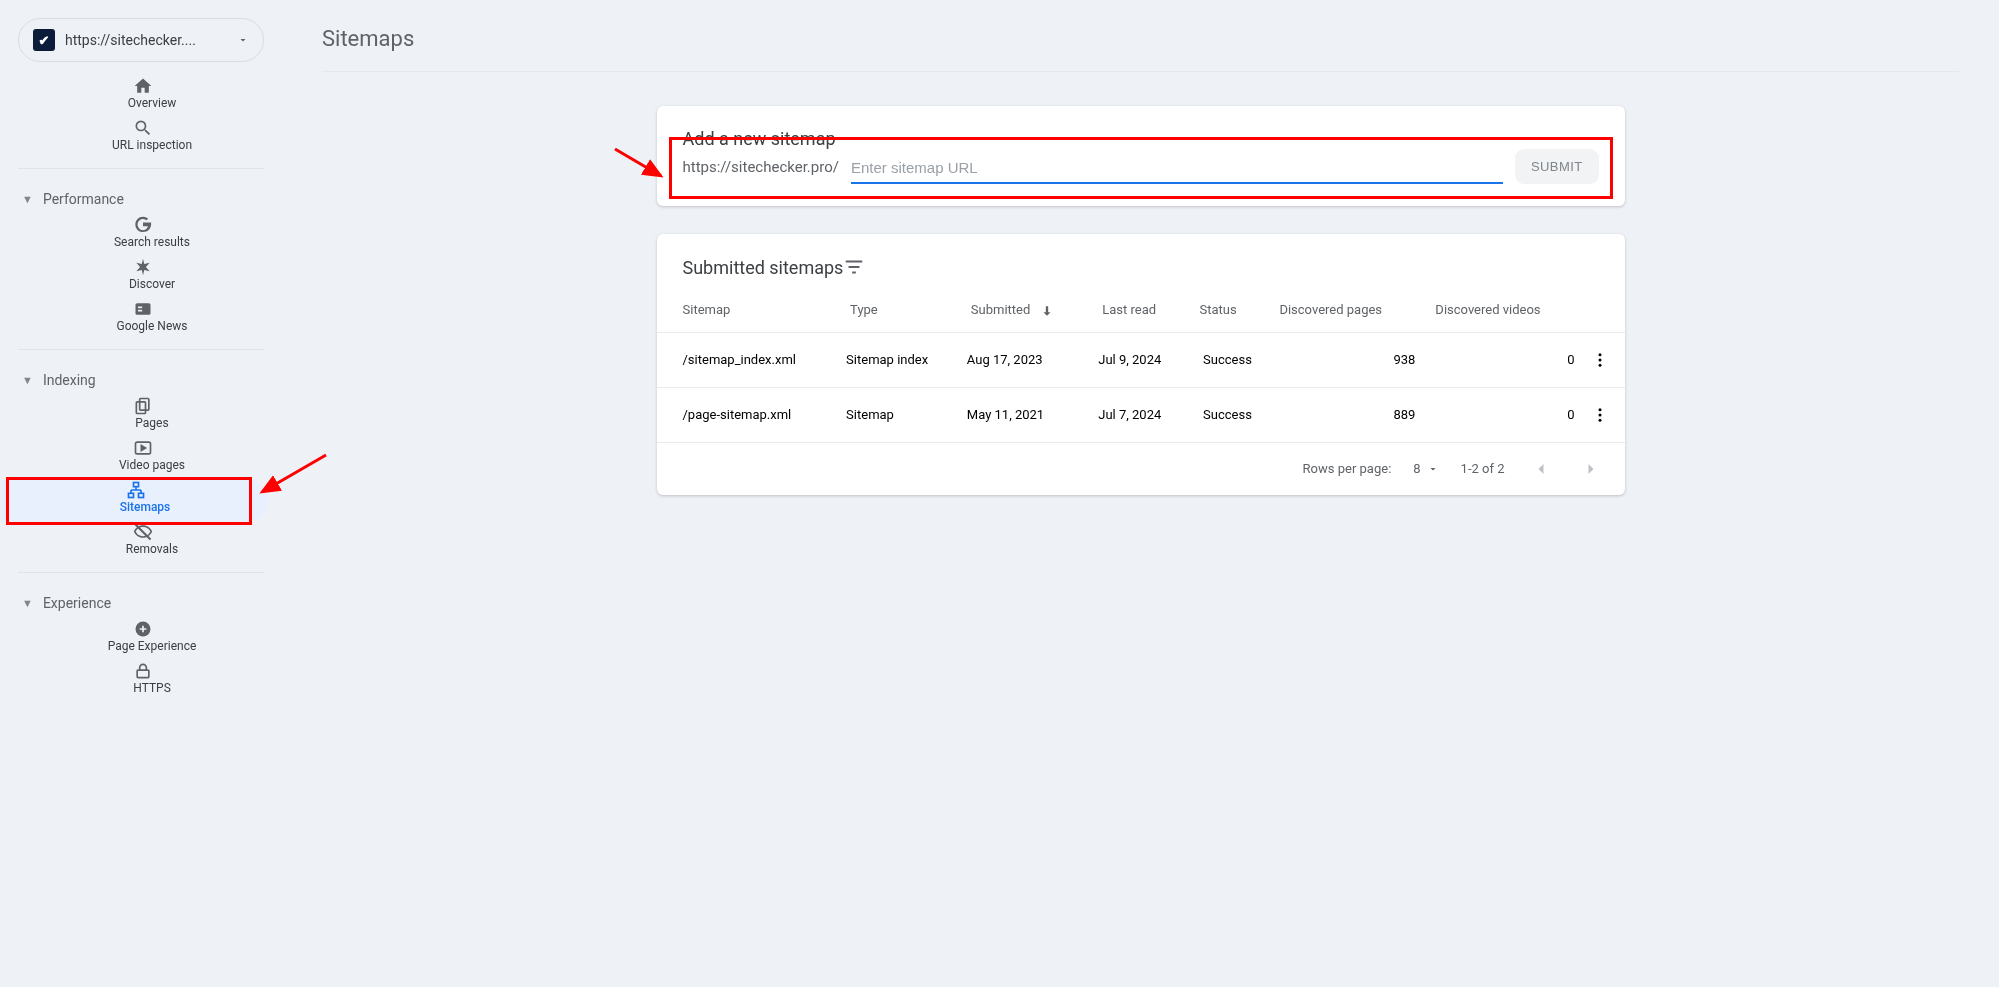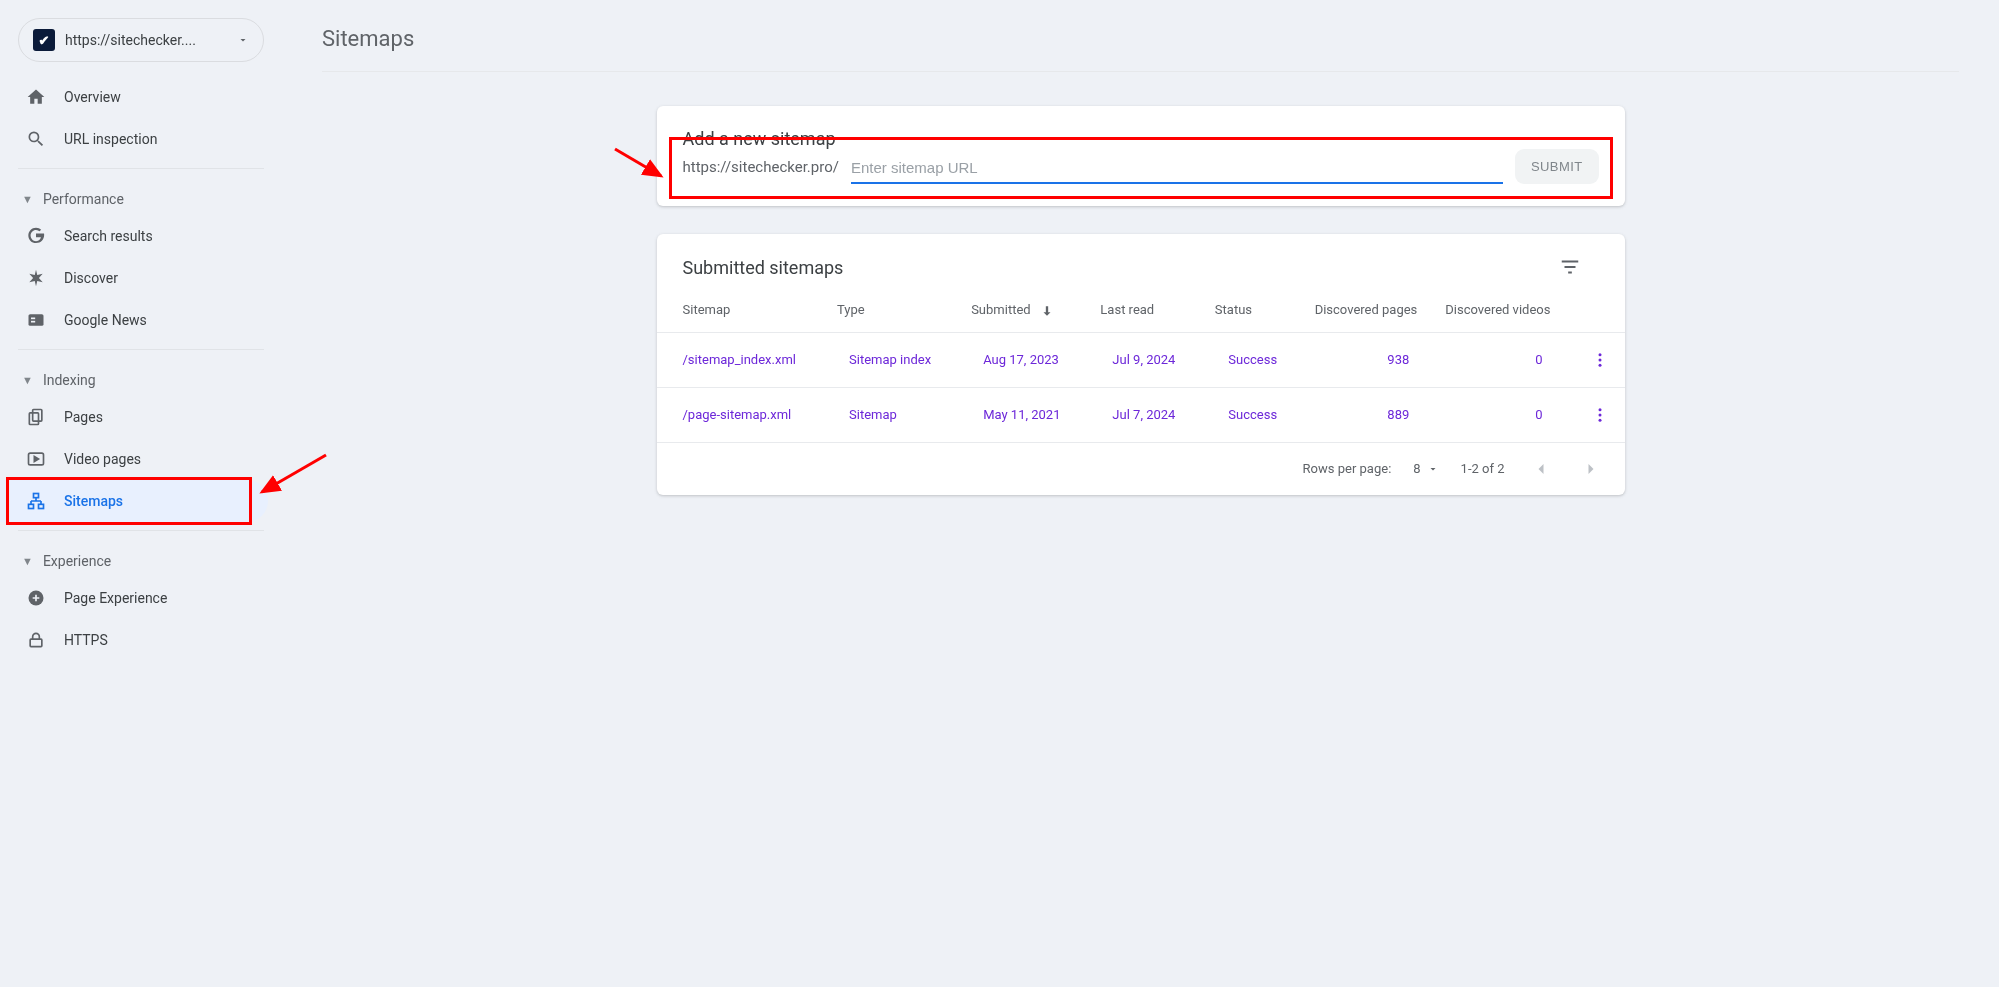--- a/index.html
+++ b/index.html
@@ -41,23 +41,24 @@
     font-size: 14px;
     color:#3c4043;
   }
   .property-chevron { color:#5f6368; }
 
   .nav-item {
     display:flex; align-items:center;
     height: 42px;
     padding: 0 18px 0 26px;
     color:#3c4043;
-    font-size: 14px;
+    font-size: 12px;
     cursor:pointer;
     position:relative;
+    flex-direction:column;
   }
   .nav-item .icon { width: 24px; color:#5f6368; display:flex; align-items:center; }
   .nav-item .txt { margin-left: 14px; }
   .nav-item.active {
     background:#e8f0fe;
     border-radius: 0 22px 22px 0;
     margin-right: 14px;
     font-weight:500;
     color:#1a73e8;
   }
@@ -139,43 +140,43 @@
     font-size: 13px;
     font-weight:500;
     letter-spacing: .4px;
     padding: 10px 16px;
     border-radius: 9px;
     cursor:pointer;
   }
 
   
   .card-header-row {
-    display:flex; align-items:center; justify-content:space-between;
+    display:flex; align-items:center; 
     padding: 22px 44px 10px 26px;
   }
   .filter-icon { color:#5f6368; cursor:pointer; }
 
   table.tbl {
     width:100%;
     border-collapse: collapse;
     font-size: 13px;
   }
   table.tbl th {
     text-align:left;
     color:#5f6368;
     font-weight:400;
     padding: 14px 12px;
     border-bottom:1px solid #e8eaed;
   }
   table.tbl th:first-child, table.tbl td:first-child { padding-left: 26px; }
   table.tbl th:last-child, table.tbl td:last-child { padding-right: 16px; }
   table.tbl td {
-    padding: 18px 24px;
+    padding: 18px 8px;
     border-bottom:1px solid #e8eaed;
-    color:#6d28d9;
+    color:#000000;
   }
   .th-sorted { color:#202124; font-weight:500; }
   .num { text-align:right; }
   .status-success { color:#188038;text-align:center; }
   .row-menu { text-align:center; color:#5f6368; cursor:pointer; width:36px; }
 
   .pager {
     display:flex; align-items:center; justify-content:flex-end;
     padding: 12px 20px;
     color:#5f6368; font-size:13px;
@@ -298,20 +299,29 @@
       <svg class="red-arrow" style="left:254px; top:-28px;" width="75" height="46">
         <defs>
             <marker id="ah1" markerWidth="8" markerHeight="8" refX="6" refY="3" orient="auto">
           <path d="M0,0 L7,3 L0,6 Z" fill="#ff0000"></path>
             </marker>
           </defs>
         <line x1="72" y1="3" x2="8" y2="40" stroke="#ff0000" stroke-width="3" marker-end="url(#ah1)"></line>
       </svg>
     </div>
 
+    <div class="nav-item">
+      <span class="icon">
+        <svg width="20" height="20" viewBox="0 0 24 24" fill="currentColor">
+            <path d="M12 6a9.77 9.77 0 018.82 5.5A9.77 9.77 0 0112 17a9.77 9.77 0 01-8.82-5.5A9.77 9.77 0 0112 6m0-2C7 4 2.73 7.11 1 11.5 2.73 15.89 7 19 12 19s9.27-3.11 11-7.5C21.27 7.11 17 4 12 4z"></path>
+            <line x1="3" y1="3" x2="21" y2="21" stroke="currentColor" stroke-width="2.5"></line>
+          </svg>
+      </span>
+      <span class="txt">Removals</span>
+    </div>
 
     <div class="nav-divider"></div>
 
     <div class="nav-section-header">
       <span class="chev">▼</span>
       <span>Experience</span>
     </div>
     <div class="nav-item">
       <span class="icon">
         <svg width="20" height="20" viewBox="0 0 24 24" fill="currentColor">

